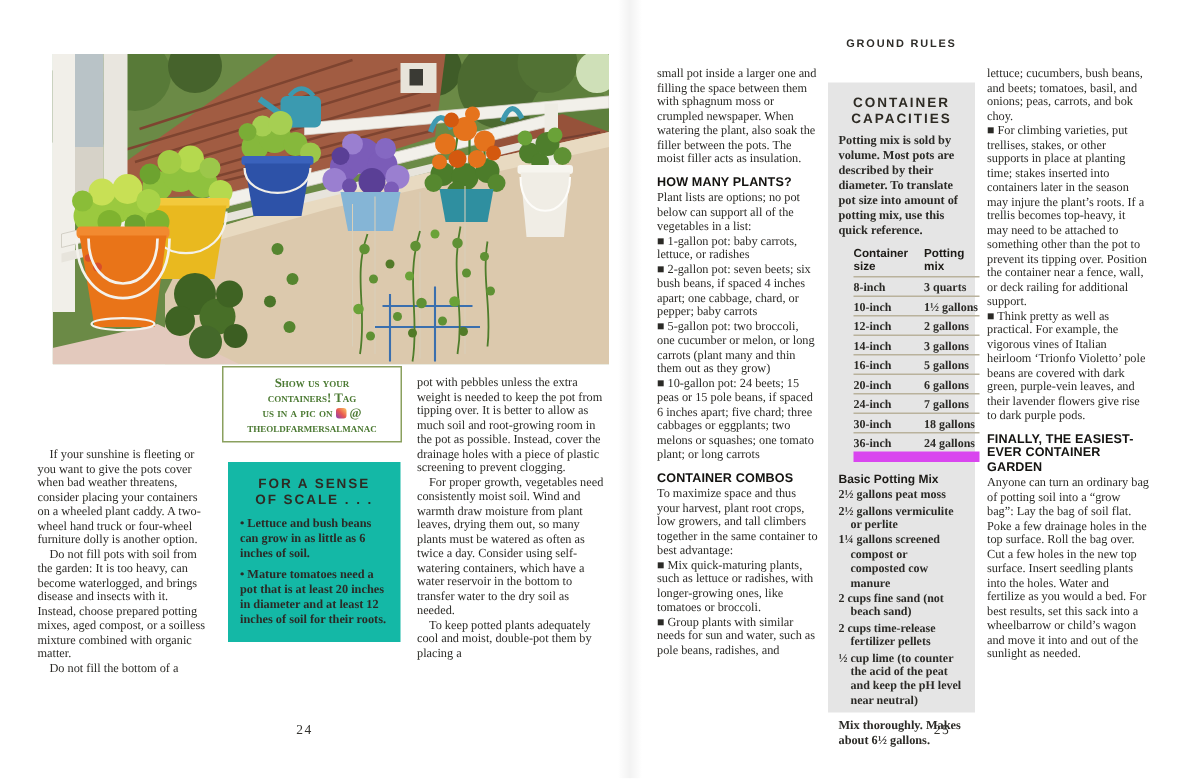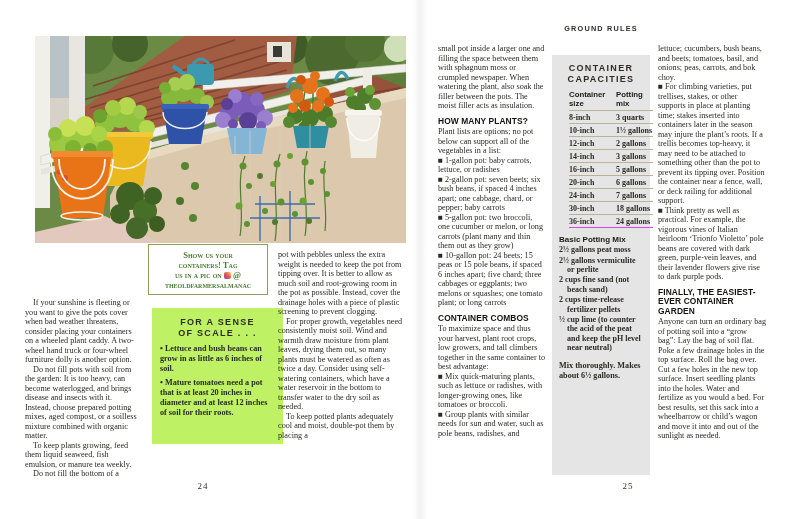--- a/index.html
+++ b/index.html
@@ -17,34 +17,34 @@
   .col p.blt{text-indent:0;}
   .sans-head{font-family:"Liberation Sans",sans-serif;font-weight:bold;font-size:8.4px;
              letter-spacing:0.1px;color:#13120f;margin:6px 0 1px 0;line-height:9.5px;}
   
   .social-box{position:absolute;left:148px;top:244px;width:120px;border:1px solid #8aa05e;
               background:#fff;padding:5px 3px 4px 3px;box-sizing:border-box;text-align:center;
               color:#4c7a33;font-variant:small-caps;font-size:8.6px;line-height:10px;font-weight:bold;}
   .ig{display:inline-block;width:7px;height:7px;border-radius:2px;vertical-align:-1px;
       background:linear-gradient(45deg,#8a3ab9,#e95950,#fccc63);}
   
-  .scale-box{position:absolute;left:152px;top:308px;width:131px;background:#bef264;
-             padding:9px 8px 26px 8px;box-sizing:border-box;}
+  .scale-box{position:absolute;left:152px;top:308px;width:115px;background:#14b8a6;
+             padding:9px 8px 10px 8px;box-sizing:border-box;}
   .box-title{font-family:"Liberation Sans",sans-serif;font-weight:bold;font-size:9px;
              letter-spacing:1.3px;text-align:center;color:#2e2b24;line-height:11px;}
   .scale-box .bullet{font-weight:bold;font-size:8.2px;line-height:9.8px;margin-top:5px;}
   .cap-box{position:absolute;left:552px;top:55px;width:98px;height:420px;background:#e5e5e5;
            padding:8px 7px 0 7px;box-sizing:border-box;}
   .cap-box .intro{font-weight:bold;font-size:8.2px;line-height:10px;margin-top:4px;}
   table.cap{border-collapse:collapse;width:100%;margin-top:6px;margin-left:10px;}
   table.cap th{font-family:"Liberation Sans",sans-serif;font-weight:bold;font-size:7.8px;
                line-height:8.6px;text-align:left;padding:0 0 2px 0;vertical-align:bottom;color:#1c1a16;}
   table.cap td{font-weight:bold;font-size:8px;line-height:9px;padding:1.5px 0;
                border-top:1px solid #b9b29c;}
-  table.cap tbody tr:last-child td{border-bottom:1px solid #d946ef;}
+  table.cap tbody tr:last-child td{border-bottom:7px solid #d946ef;}
   td.c1{width:47px;}
   .mix-head{font-family:"Liberation Sans",sans-serif;font-weight:bold;font-size:8px;
             margin-top:7px;color:#1c1a16;}
   .mix-item{font-weight:bold;font-size:8px;line-height:9.4px;padding-left:8px;text-indent:-8px;margin-top:1px;}
   .mix-note{font-weight:bold;font-size:8.2px;line-height:10px;margin-top:8px;}
   
   .runhead{position:absolute;left:520px;top:24px;width:162px;text-align:center;
            font-family:"Liberation Sans",sans-serif;font-weight:bold;font-size:7.3px;
            letter-spacing:1.2px;color:#2e2d29;}
   .folio{position:absolute;top:481px;width:50px;text-align:center;font-size:9px;
@@ -230,21 +230,20 @@
           <circle cx="160" cy="150" r="4" fill="#55852f"></circle>
         <circle cx="145" cy="165" r="4" fill="#4a7529"></circle>
           <circle cx="158" cy="182" r="4" fill="#55852f"></circle>
       </g>
     </svg>
   </div>
 
   <div class="col" style="left:25px;top:250px;width:112px;margin-top:48px;">
     <p class="ind">If your sunshine is fleeting or you want to give the pots cover when bad weather threatens, consider placing your containers on a wheeled plant caddy. A two-wheel hand truck or four-wheel furniture dolly is another option.</p>
     <p class="ind">Do not fill pots with soil from the garden: It is too heavy, can become waterlogged, and brings disease and insects with it. Instead, choose prepared potting mixes, aged compost, or a soilless mixture combined with organic matter.</p>
-    <p class="ind">To keep plants growing, feed them liquid seaweed, fish emulsion, or manure tea weekly.</p>
     <p class="ind">Do not fill the bottom of a</p>
   </div>
 
   <div class="social-box">
     <div>Show us your</div>
     <div>containers! Tag</div>
     <div><span>us in a pic on</span>
       <span class="ig"></span>
       <span>@</span></div>
     <div>theoldfarmersalmanac</div>
@@ -281,20 +280,21 @@
     <p>To maximize space and thus your harvest, plant root crops, low growers, and tall climbers together in the same container to best advantage:</p>
     <p class="blt">■ Mix quick-maturing plants, such as lettuce or radishes, with longer-growing ones, like tomatoes or broccoli.</p>
     <p class="blt">■ Group plants with similar needs for sun and water, such as pole beans, radishes, and</p>
   </div>
 
   <div class="cap-box">
     <div class="box-title">
       <div>CONTAINER</div>
       <div>CAPACITIES</div>
     </div>
+    <div class="intro">Potting mix is sold by volume. Most pots are described by their diameter. To translate pot size into amount of potting mix, use this quick reference.</div>
     <table class="cap">
       <thead>
         <tr>
           <th>Container size</th>
           <th>Potting mix</th>
         </tr>
       </thead>
       <tbody>
         <tr>
             <td class="c1">8-inch</td>
@@ -330,20 +330,21 @@
           </tr>
         <tr>
             <td class="c1">36-inch</td>
             <td>24 gallons</td>
           </tr>
       </tbody>
     </table>
     <div class="mix-head">Basic Potting Mix</div>
     <div class="mix-item">2½ gallons peat moss</div>
     <div class="mix-item">2½ gallons vermiculite or perlite</div>
+    <div class="mix-item">1¼ gallons screened compost or composted cow manure</div>
     <div class="mix-item">2 cups fine sand (not beach sand)</div>
     <div class="mix-item">2 cups time-release fertilizer pellets</div>
     <div class="mix-item">½ cup lime (to counter the acid of the peat and keep the pH level near neutral)</div>
     <div class="mix-note">Mix thoroughly. Makes about 6½ gallons.</div>
   </div>
 
   <div class="col" style="left:658px;top:44px;width:108px;">
     <p>lettuce; cucumbers, bush beans, and beets; tomatoes, basil, and onions; peas, carrots, and bok choy.</p>
     <p class="blt">■ For climbing varieties, put trellises, stakes, or other supports in place at planting time; stakes inserted into containers later in the season may injure the plant’s roots. If a trellis becomes top-heavy, it may need to be attached to something other than the pot to prevent its tipping over. Position the container near a fence, wall, or deck railing for additional support.</p>
     <p class="blt">■ Think pretty as well as practical. For example, the vigorous vines of Italian heirloom ‘Trionfo Violetto’ pole beans are covered with dark green, purple-vein leaves, and their lavender flowers give rise to dark purple pods.</p>

